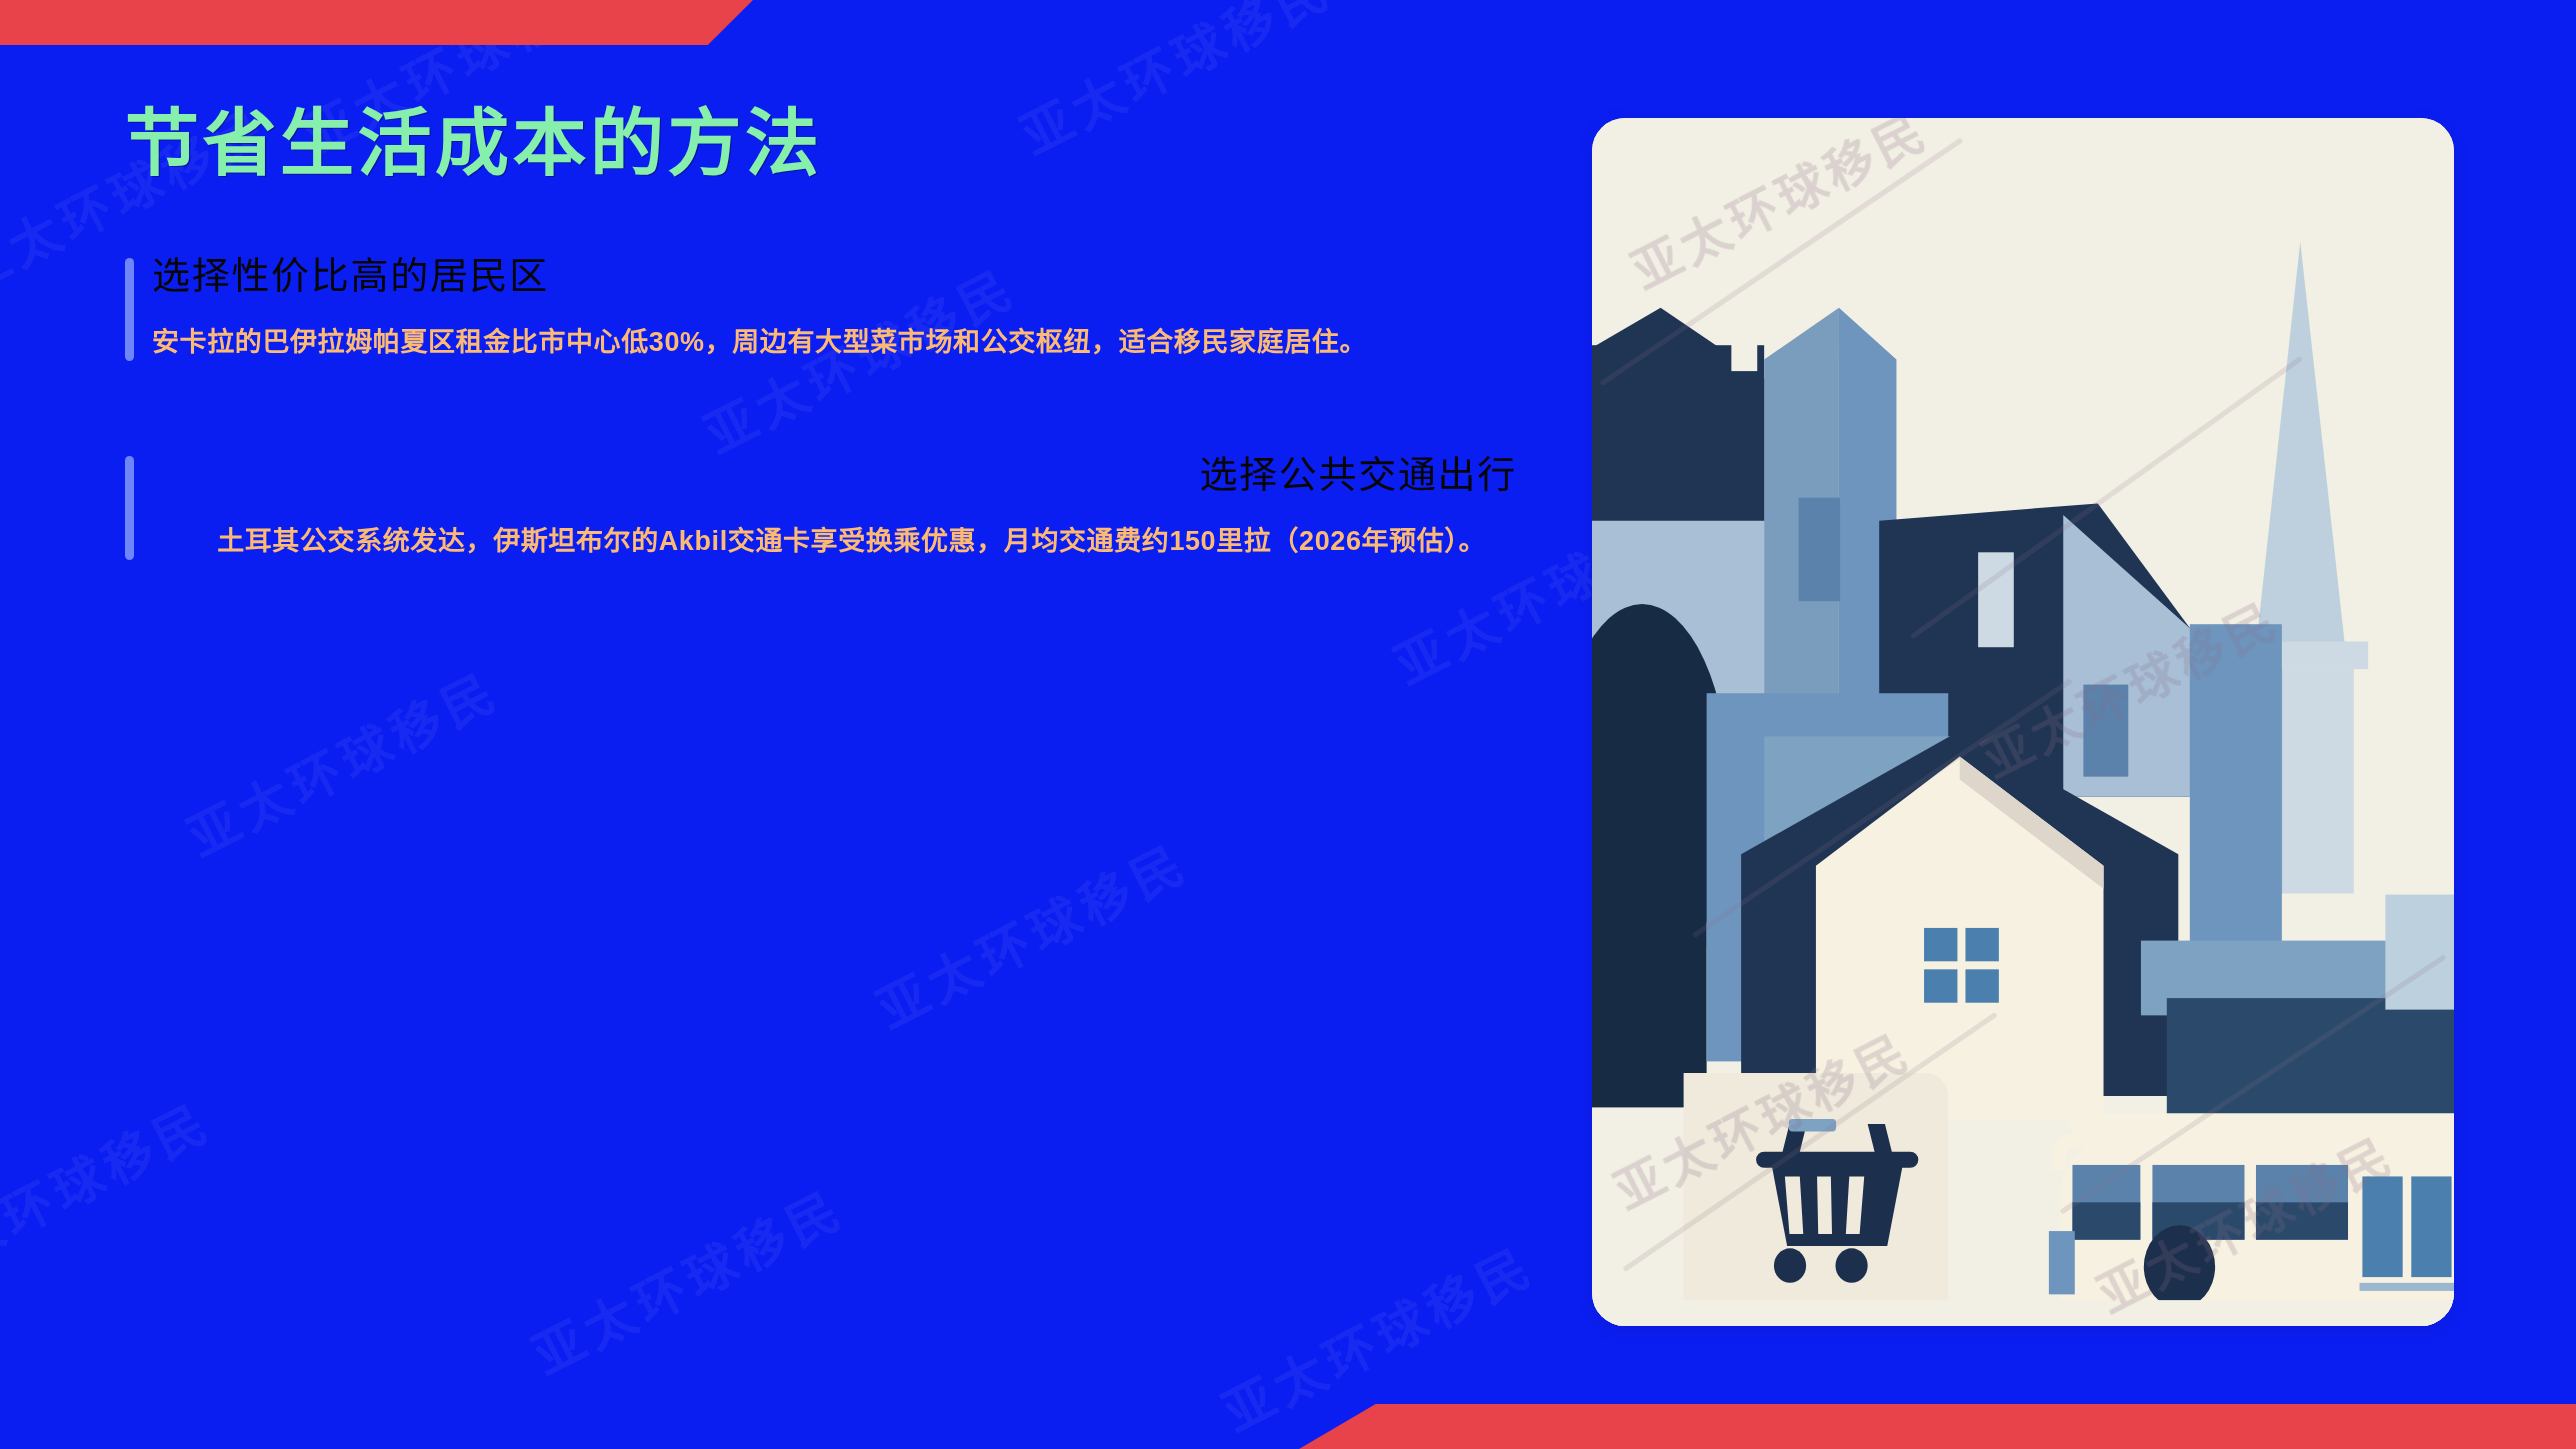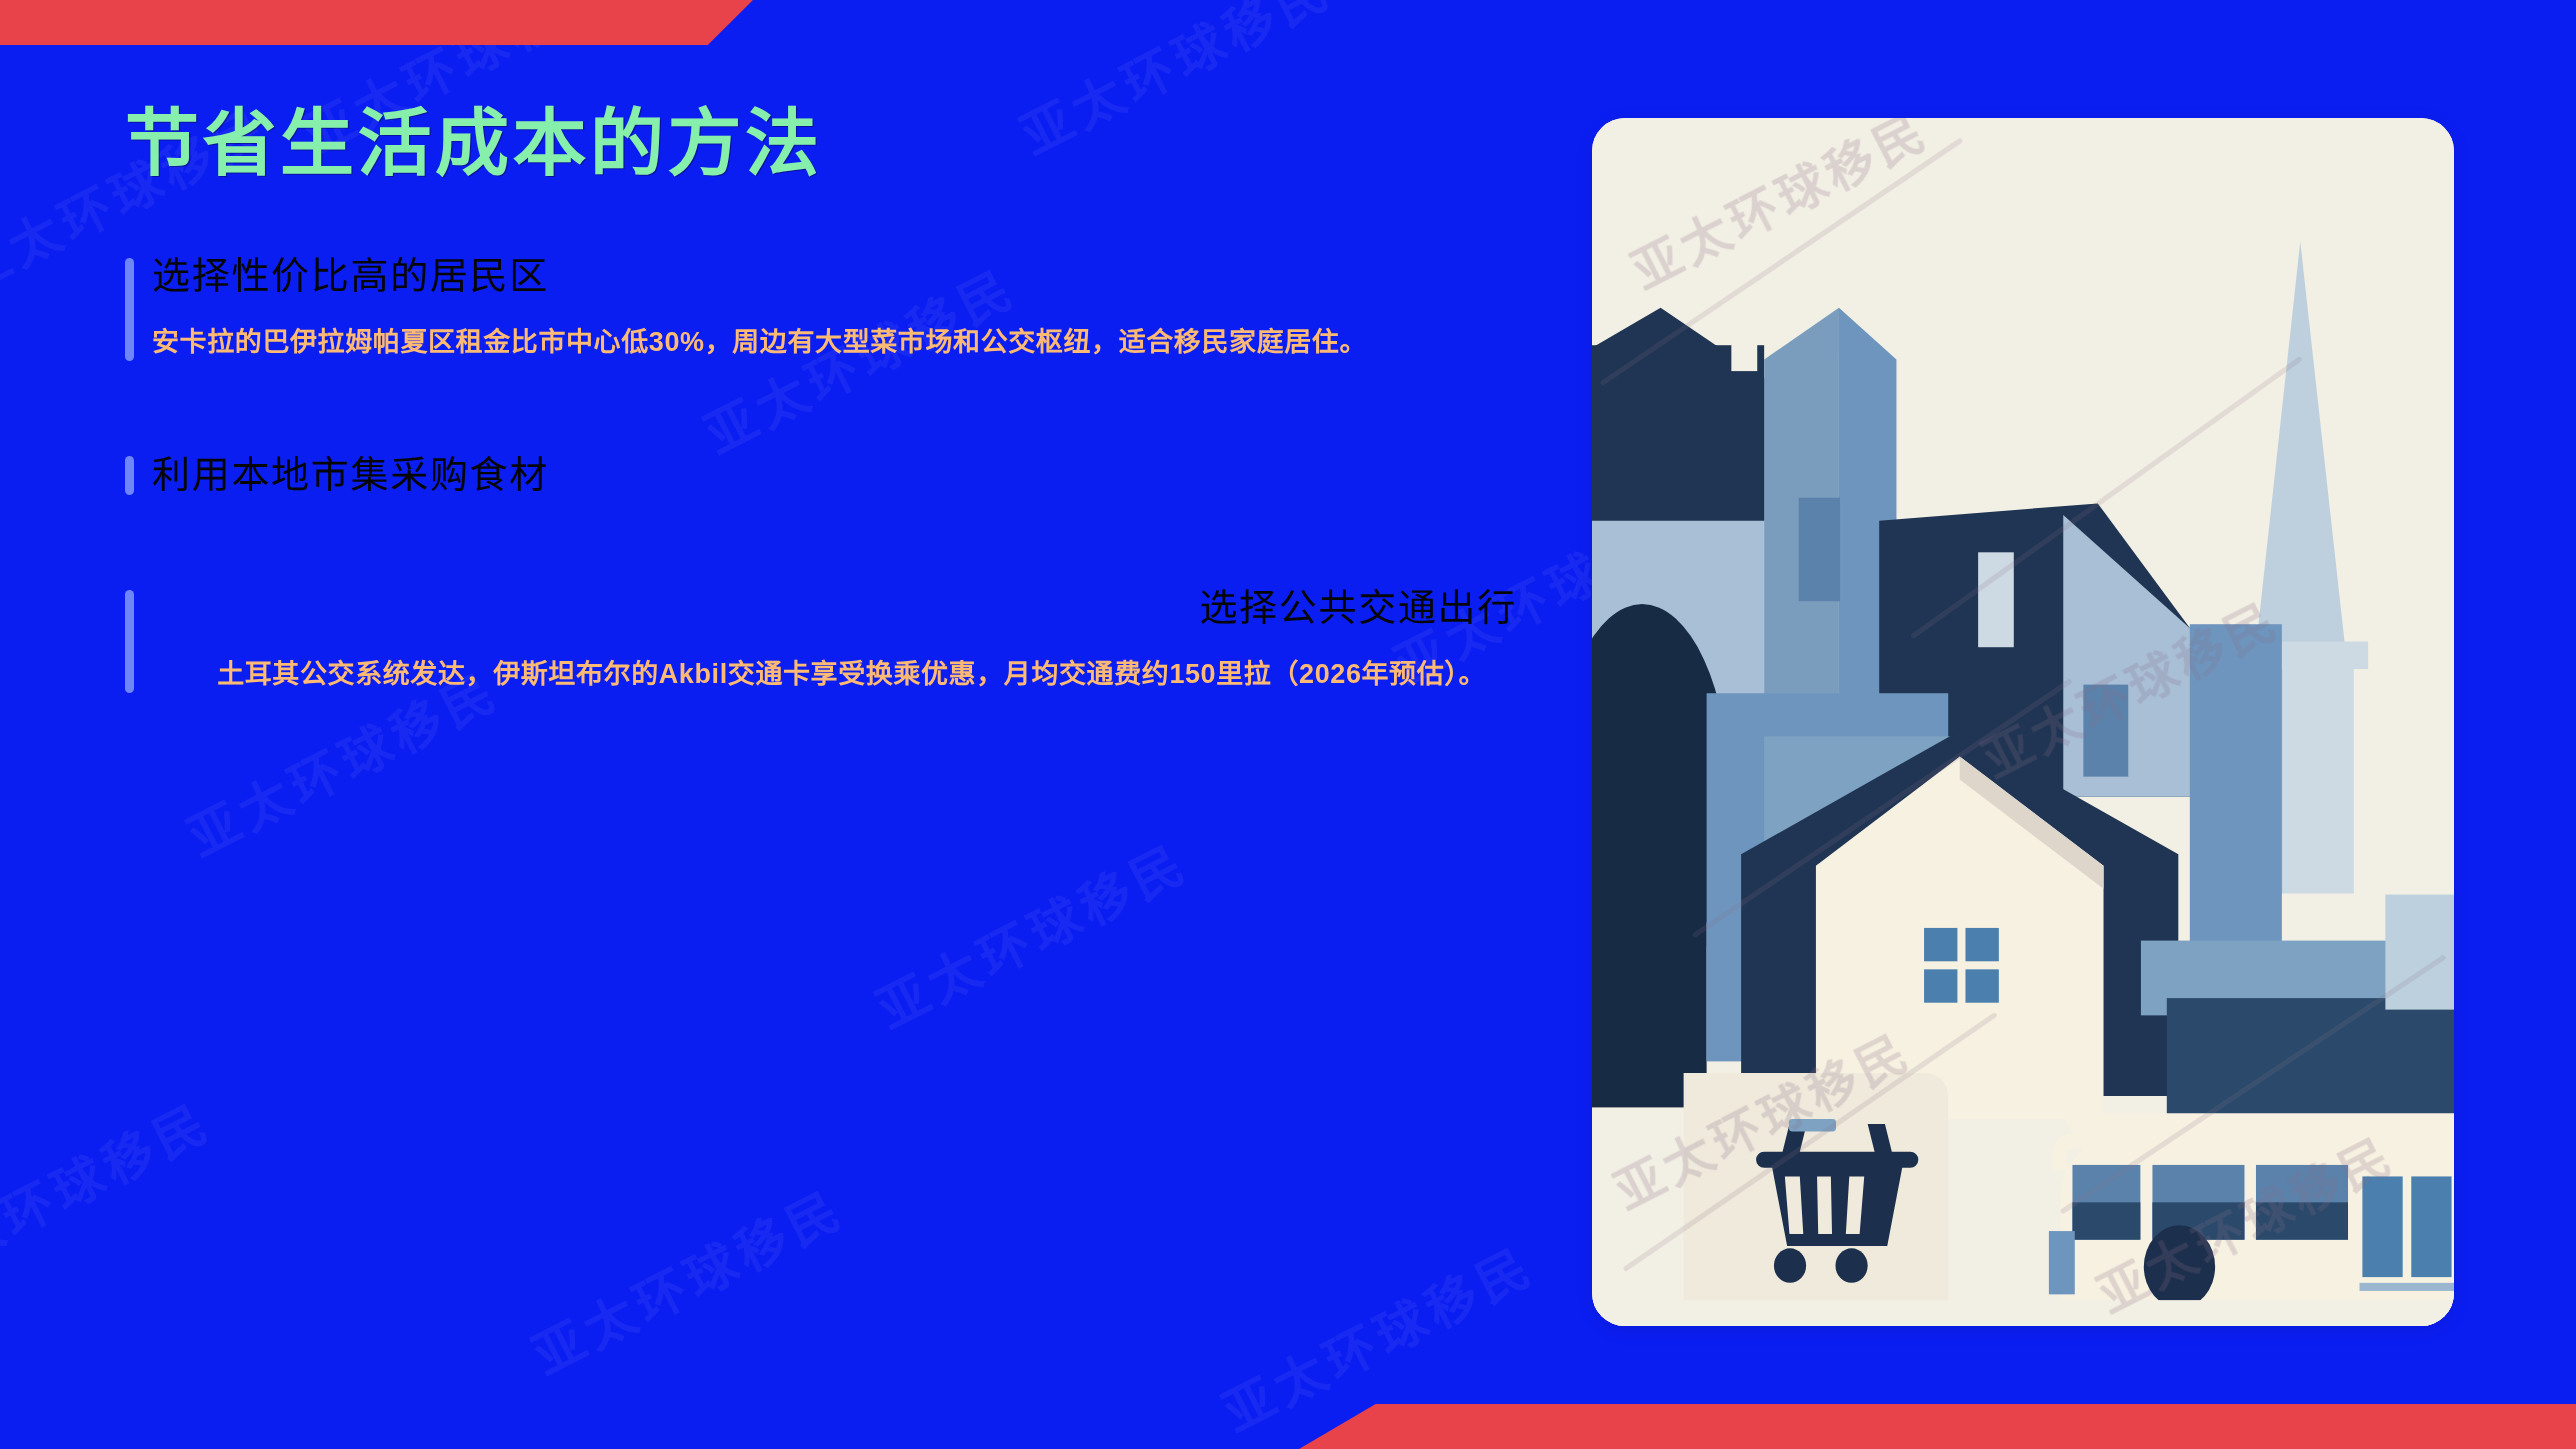--- a/index.html
+++ b/index.html
@@ -150,21 +150,20 @@
     <h1 class="deck-title">节省生活成本的方法</h1>
 
     <div class="tip">
       <span class="tip-bar"></span>
       <h2 class="tip-title">选择性价比高的居民区</h2>
       <p class="tip-body">安卡拉的巴伊拉姆帕夏区租金比市中心低30%，周边有大型菜市场和公交枢纽，适合移民家庭居住。</p>
     </div>
 
     <div class="tip">
       <span class="tip-bar"></span>
-      <h2 class="tip-title">利用本地市集采购食材</h2>
     </div>
 
     <div class="tip">
       <span class="tip-bar"></span>
       <h2 class="tip-title">选择公共交通出行</h2>
       <p class="tip-body">土耳其公交系统发达，伊斯坦布尔的Akbil交通卡享受换乘优惠，月均交通费约150里拉（2026年预估）。</p>
     </div>
 
   </div>
 

